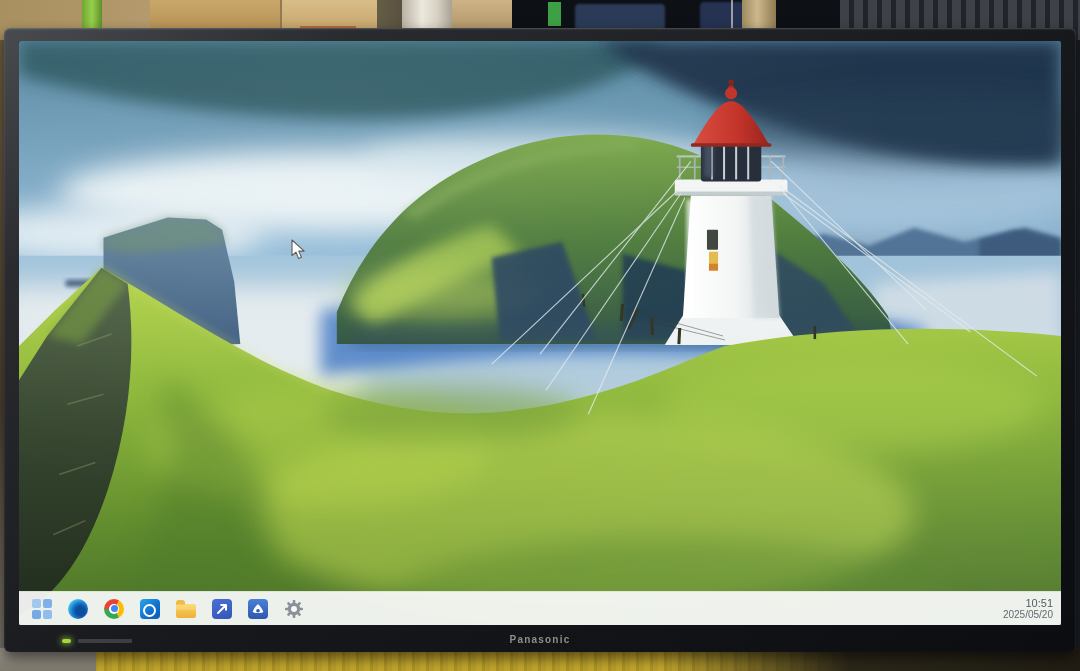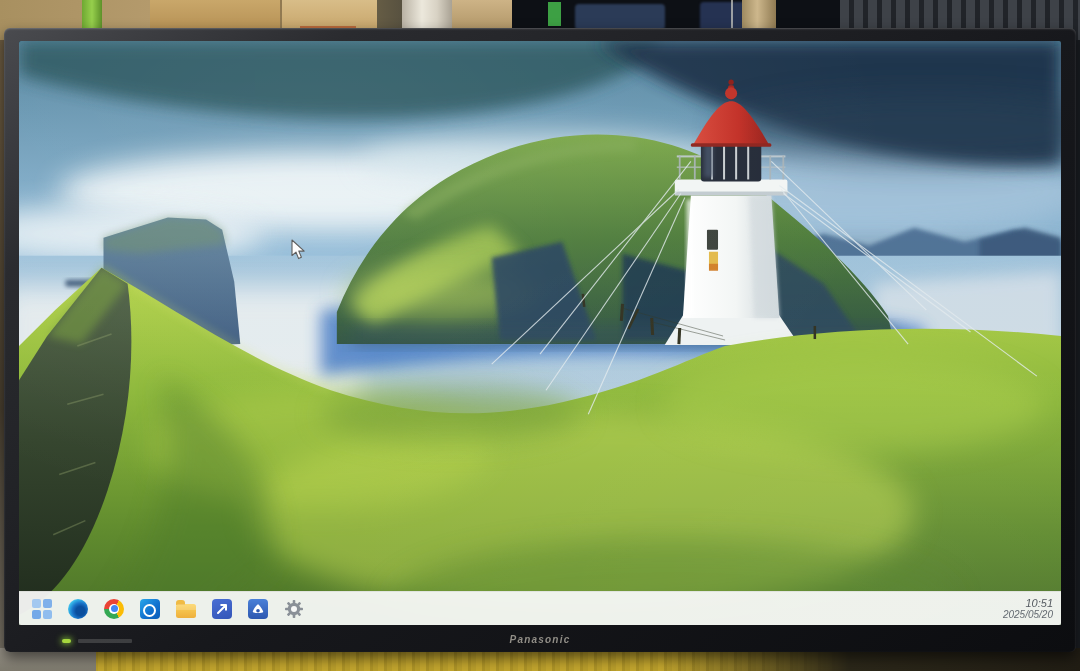--- a/index.html
+++ b/index.html
@@ -1,17 +1,17 @@
 <!DOCTYPE html>
 <html><head>
 <meta charset="utf-8">
 <style>
   html,body{margin:0;padding:0;background:#0c0e12;}
   .photo{position:relative;width:1080px;height:671px;overflow:hidden;
-         font-family:"Liberation Sans",sans-serif;background:#14161a;font-style:italic;}
+         font-family:"Liberation Sans",sans-serif;background:#14161a;}
 
   
   .room-top{position:absolute;left:0;top:0;width:1080px;height:40px;overflow:hidden;
     background:linear-gradient(90deg,#a89060 0,#b49a6c 14%,#9b8054 24%,#6b6147 34%,
       #23262c 46%,#0f1218 56%,#121419 72%,#23262b 84%,#43464c 100%);}
   .room-top > div{position:absolute;top:0;height:40px;}
   .green-stick{left:82px;width:20px;background:linear-gradient(90deg,#6ea832,#96cf4c 50%,#5d9129);}
   .box-a{left:150px;width:130px;background:linear-gradient(180deg,#c9a76a,#b08a4e);}
   .box-b{left:282px;width:95px;background:linear-gradient(180deg,#d8bd88,#c29e62);}
   .box-red{left:300px;top:26px !important;width:56px;height:14px !important;background:#b55a30;opacity:.8;}

